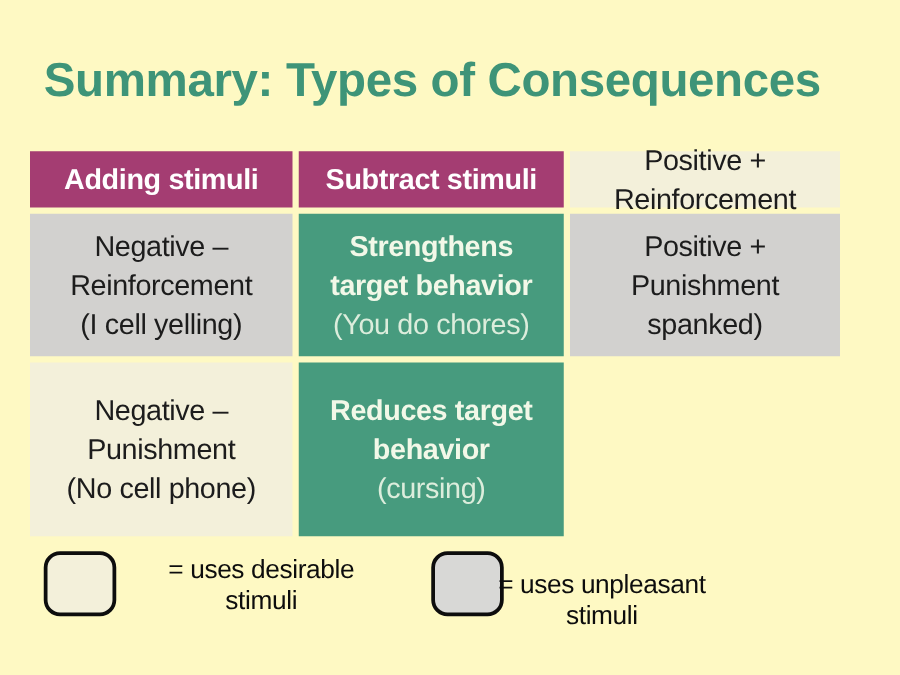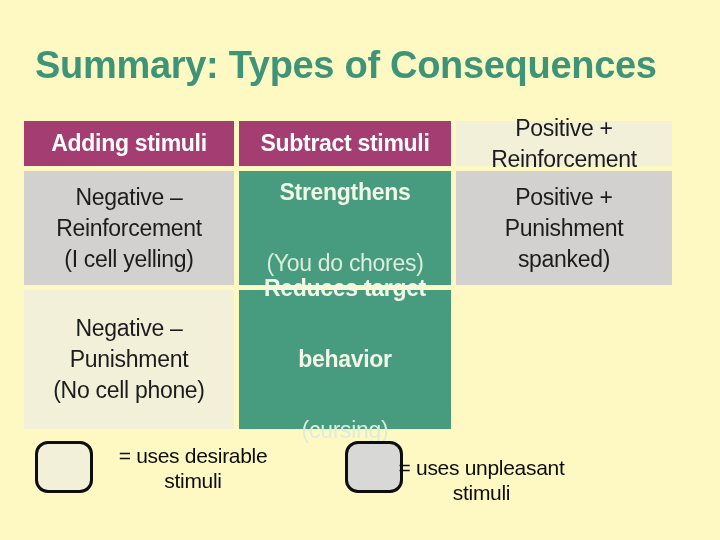--- a/index.html
+++ b/index.html
@@ -46,41 +46,40 @@
     font-size: 23px;
     line-height: 31px;
     color: #1c1c1c;
   }
   .desirable { background: #F3F0DA; }
   .unpleasant { background: #D2D1CF; }
   .outcome {
     background: #479B7E;
     font-size: 23px;
     line-height: 31px;
-    gap: 40px;
   }
   .outcome .b { font-weight: 700; color: #F2F8E8; }
   .outcome .note { font-weight: 400; color: #DCEDDC; text-align: center; }
   .legend-swatch {
     position: absolute;
     width: 58px; height: 52px;
     border: 3px solid #0d0d0d;
     border-radius: 13px;
   }
   .legend-swatch.sw-desirable { left: 35px; top: 441px; background: #F3F0DA; }
   .legend-swatch.sw-unpleasant { left: 345px; top: 441px; background: #D8D8D6; }
   .legend-text {
     position: absolute;
     top: 443px;
     font-size: 21px;
     line-height: 25px;
     color: #0d0d0d;
     text-align: center;
   }
-  .legend-text.lt-desirable { left: 98px; width: 190px; }
+  .legend-text.lt-desirable { left: 114px; width: 190px; }
   .legend-text.lt-unpleasant { left: 384px; width: 195px; margin-top: 12px; }
 </style>
 </head>
 <body>
 
 <div class="slide">
 
   <div class="title">Summary: Types of Consequences</div>
 
   <div class="table">
@@ -96,20 +95,21 @@
       <div>Positive +</div>
       <div>Reinforcement</div>
     </div>
     <div class="cell body-cell unpleasant">
       <div>Negative –</div>
       <div>Reinforcement</div>
       <div>(I cell yelling)</div>
     </div>
     <div class="cell outcome">
       <div class="b">Strengthens</div>
+      <div class="b">target behavior</div>
       <div class="note">(You do chores)</div>
     </div>
 
     <div class="cell body-cell unpleasant">
       <div>Positive +</div>
       <div>Punishment</div>
       <div>spanked)</div>
     </div>
     <div class="cell body-cell desirable">
       <div>Negative –</div>

